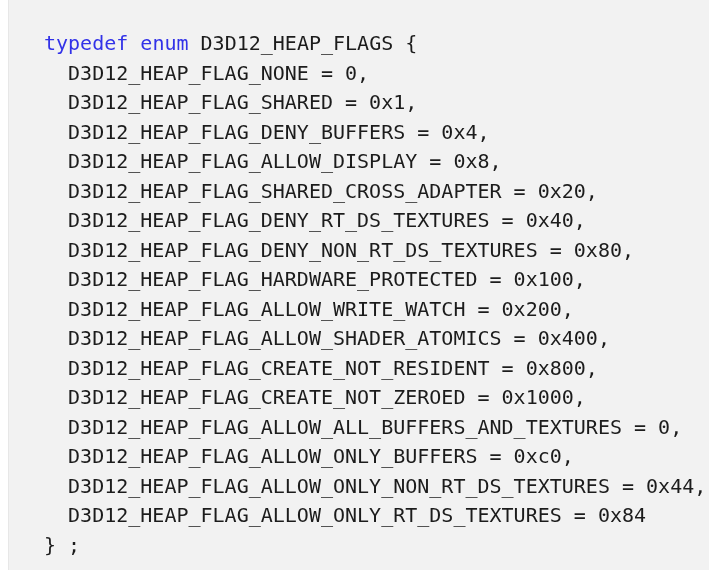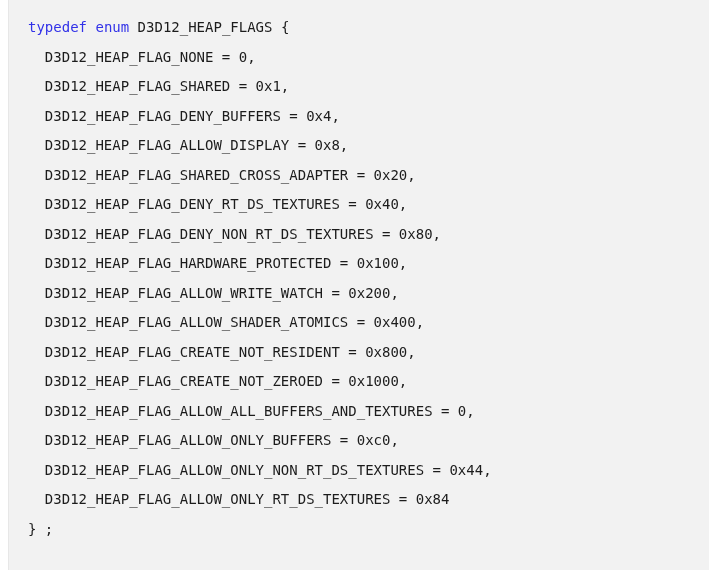--- a/index.html
+++ b/index.html
@@ -21,23 +21,23 @@
     position: absolute;
     left: 8px;
     top: 0;
     width: 701px;
     height: 570px;
     background: var(--bg, #f2f2f2);
     border-left: 1px solid #e7e7e7;
     box-sizing: border-box;
   }
   #code {
-    margin: 0;
+    margin: 16px;
     padding: 13px 0 0 19px;
-    font-size: 14px;
+    font-size: 20px;
     line-height: 29.5px;
     color: var(--fg, #1c1c1c);
     white-space: pre;
   }
   .code-line {
     white-space: pre;
     height: 29.5px;
   }
   .tok-keyword { color: var(--kw, #3232e8); }
   .tok-plain   { color: var(--fg, #1c1c1c); }

